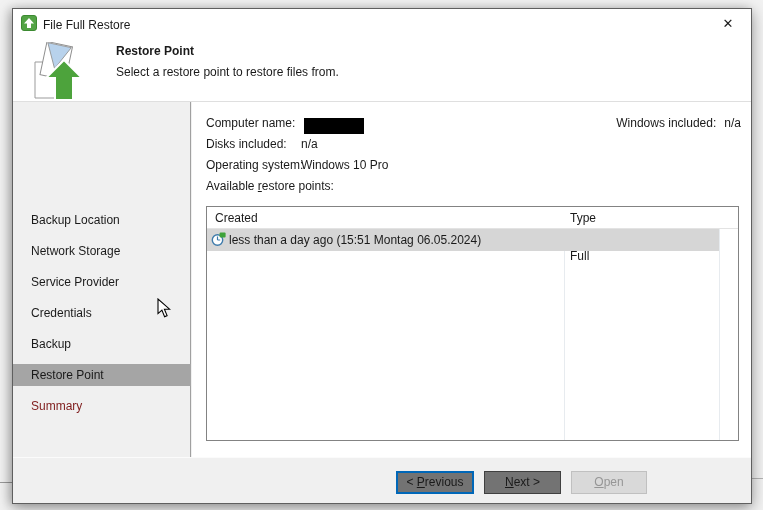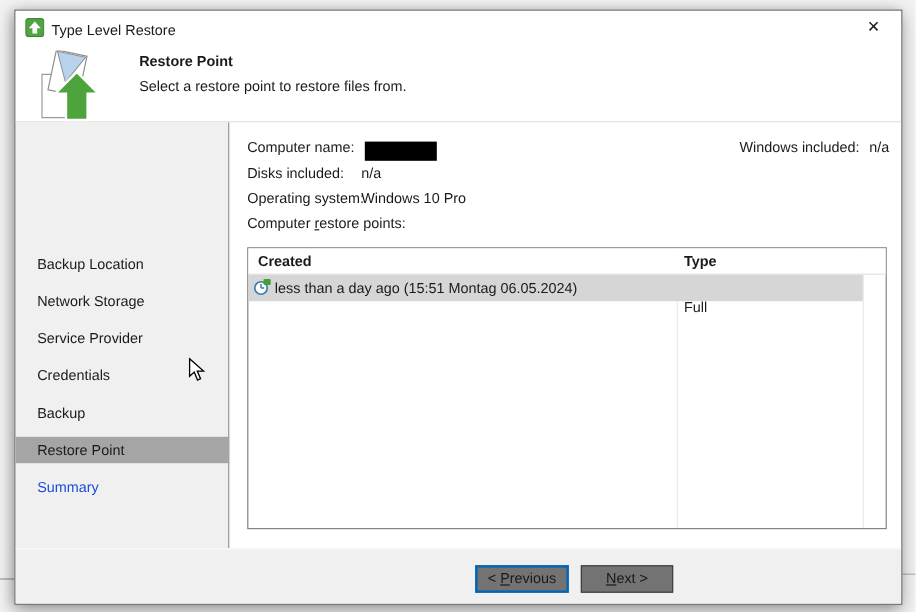--- a/index.html
+++ b/index.html
@@ -32,41 +32,41 @@
   .hdr-title { position:absolute; left:103px; top:35px; font-weight:bold; }
   .hdr-sub   { position:absolute; left:103px; top:56px;text-align:right; }
 
   
   .body-area { position:absolute; left:0; top:93px; width:738px; height:355px; }
   .sidebar { position:absolute; left:0; top:0; width:178px; height:355px;
              background:#f0f0f0; border-right:1px solid #a0a0a0; }
   .side-item { position:absolute; left:0; width:178px; height:22px;
                line-height:22px; padding-left:18px; cursor:default; }
   .side-item.selected { background:#a5a5a5; }
-  .side-item.disabled { color:#1d4ed8; }
+  .side-item.disabled { color:#7f1d1d; }
 
   .content { position:absolute; left:179px; top:0; width:559px; height:355px;
              background:#ffffff; }
   .info-line { position:absolute; height:18px; line-height:18px; }
   .lbl { position:absolute; left:14px; }
   .val { position:absolute; left:109px; }
   .redacted { position:absolute; left:112px; top:4px; width:60px; height:16px;
               background:#000; }
   .volumes { position:absolute; right:10px; top:0; }
   .volumes .v-val { margin-left:8px; }
   .mn { text-decoration:underline; }
 
   
   .rp-table { position:absolute; left:14px; top:104px; width:533px; height:235px;
               background:#fff; border:1px solid #838383; }
   .col-sep { position:absolute; top:0; bottom:0; width:1px; background:#e7ebef; }
   .col-sep.c1 { left:357px; } .col-sep.c2 { left:512px; }
   .t-head { position:absolute; left:0; top:0; width:531px; height:22px;
             border-bottom:1px solid #e3e3e3; background:#fff; }
-  .th { position:absolute; top:0; height:22px; line-height:22px;font-weight:bold; }
+  .th { position:absolute; top:0; height:22px; line-height:22px; }
   .th.created { left:8px; } .th.type { left:363px; }
   .t-row { position:absolute; left:0; top:22px; width:512px; height:22px;
            background:#d6d6d6; }
   .t-row .cell-created { position:absolute; left:22px; top:0; height:34px;
                          line-height:22px; white-space:nowrap; }
   .t-row .cell-type { position:absolute; left:363px; top:16px; height:22px;
                       line-height:22px; }
   .row-icon { position:absolute; left:4px; top:3px; width:15px; height:15px; }
 
   
@@ -93,21 +93,21 @@
 <div class="window">
 
   <div class="top-band">
     <div class="titlebar">
       <span class="app-icon">
         <svg width="16" height="16" viewBox="0 0 16 16">
           <rect x="0.5" y="0.5" width="15" height="15" rx="2.5" fill="#53a345" stroke="#3c8a31"></rect>
           <polygon points="8,3 13,8.5 10,8.5 10,13 6,13 6,8.5 3,8.5" fill="#ffffff"></polygon>
         </svg>
       </span>
-      <span class="win-title">Type Level Restore</span>
+      <span class="win-title">File Full Restore</span>
       <div class="close-btn">
         <span>✕</span>
       </div>
     </div>
 
     <span class="hdr-icon">
       <svg width="66" height="60" viewBox="0 0 66 60">
         <path d="M8 20 h18 l8 8 v28 h-26 z" fill="#ffffff" stroke="#9b9b9b"></path>
         <path d="M26 20 l8 8 h-8 z" fill="#ffffff" stroke="#9b9b9b"></path>
         <g transform="rotate(12 30 20)">
@@ -146,21 +146,21 @@
         <span class="lbl">Disks included:</span>
         <span class="val">n/a</span>
       </div>
 
       <div class="info-line" style="left:0; top:54px; width:420px;">
         <span class="lbl">Operating system:</span>
         <span class="val">Windows 10 Pro</span>
       </div>
 
       <div class="info-line" style="left:0; top:75px; width:420px;">
-        <span class="lbl"><span>Computer </span><span class="mn">r</span><span>estore points:</span></span>
+        <span class="lbl"><span>Available </span><span class="mn">r</span><span>estore points:</span></span>
       </div>
 
       <div class="rp-table">
         <div class="col-sep c1"></div>
         <div class="col-sep c2"></div>
         <div class="t-head">
           <span class="th created">Created</span>
           <span class="th type">Type</span>
         </div>
         <div class="t-row">
@@ -174,20 +174,21 @@
           <span class="cell-created">less than a day ago (15:51 Montag 06.05.2024)</span>
           <span class="cell-type">Full</span>
         </div>
       </div>
     </div>
   </div>
 
   <div class="footer">
     <div class="btn btn-previous focused"><span>&lt; </span><span class="mn">P</span><span>revious</span></div>
     <div class="btn btn-next"><span></span><span class="mn">N</span><span>ext &gt;</span></div>
+    <div class="btn btn-open disabled"><span></span><span class="mn">O</span><span>pen</span></div>
   </div>
 
 </div>
 
 <span class="cursor">
   <svg width="14" height="21" viewBox="0 0 14 21">
     <path d="M1 1 L1 15.6 L4.9 12.1 L7.6 18.7 L10.1 17.6 L7.4 11.2 L12.6 11.2 Z" fill="#ffffff" stroke="#000000" stroke-width="1.1"></path>
   </svg>
 </span>
 

